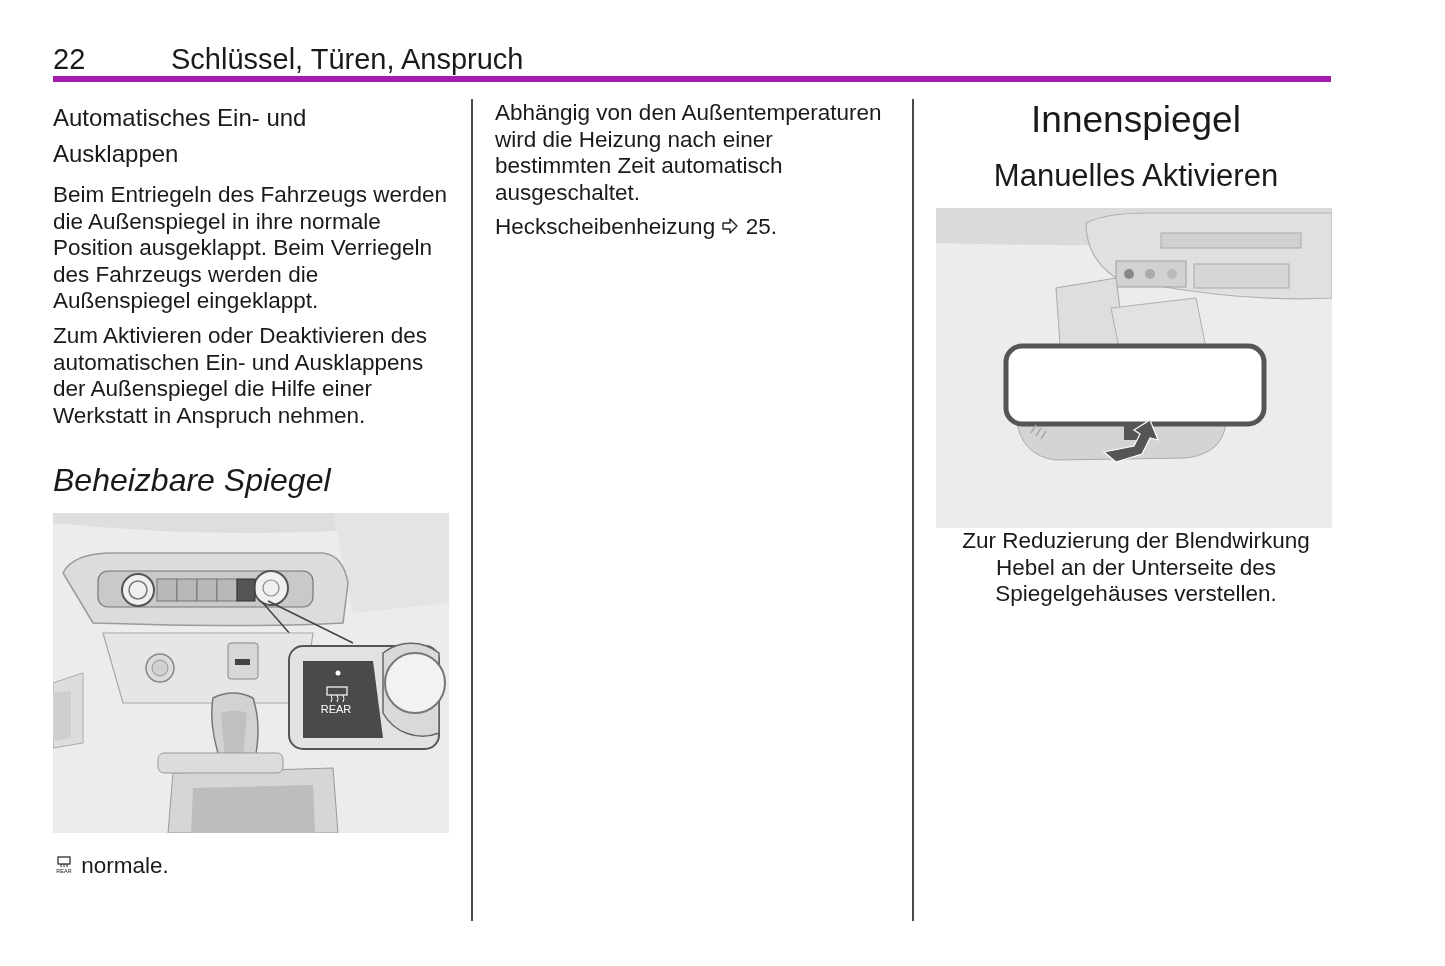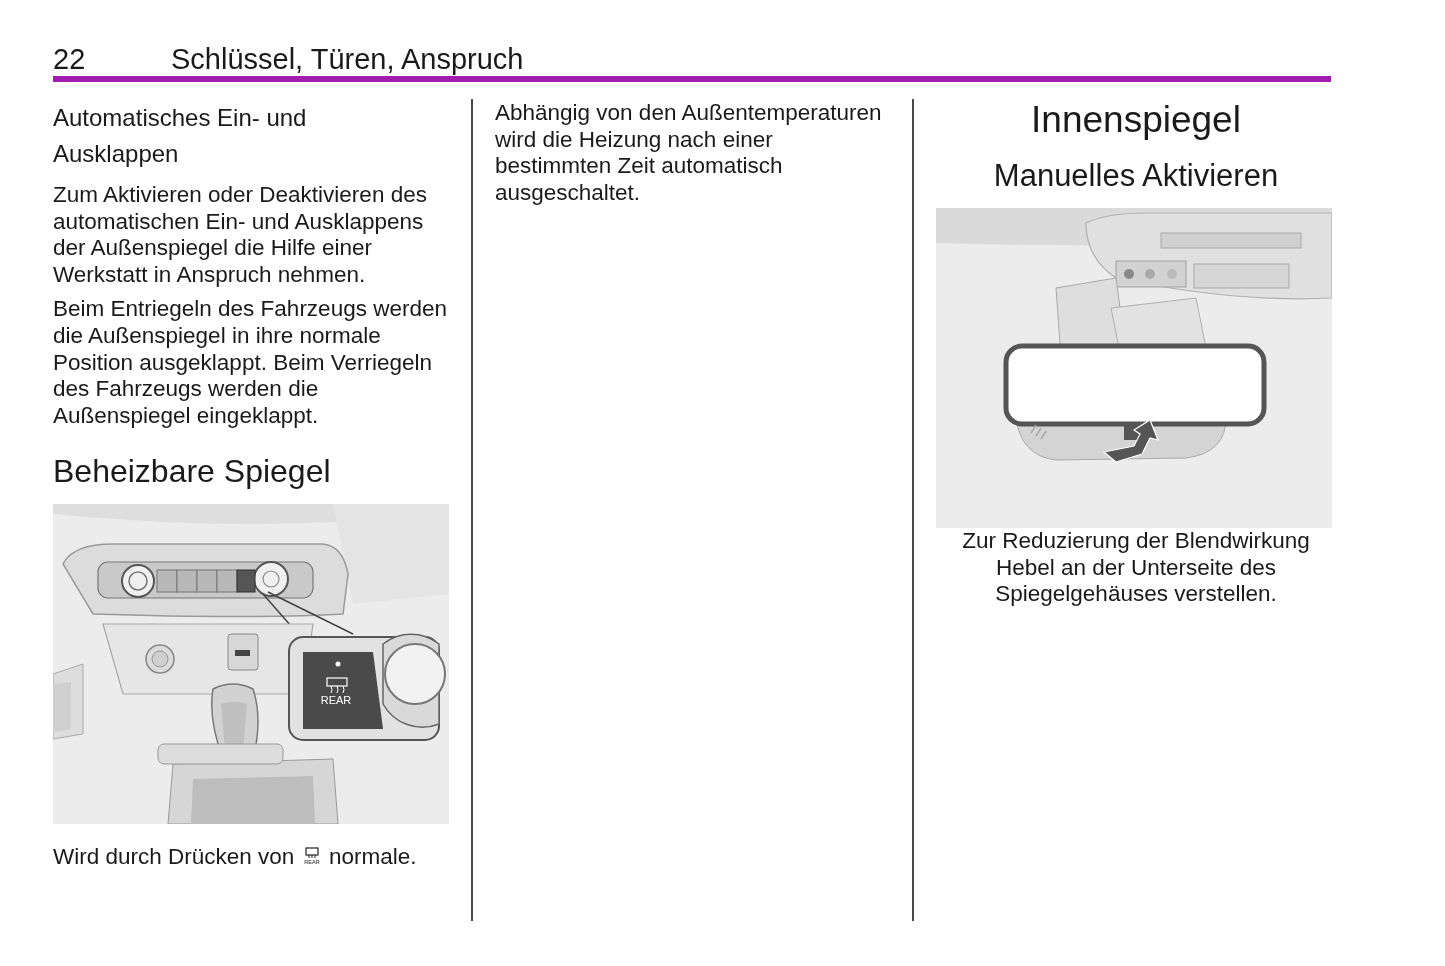--- a/index.html
+++ b/index.html
@@ -112,24 +112,24 @@
 <div class="header">
   <span class="page-number">22</span>
   <span class="chapter-title">Schlüssel, Türen, Anspruch</span>
 </div>
 
 <div class="divider div1"></div>
 <div class="divider div2"></div>
 
 <div class="col col1">
   <h3 class="h3" style="width:300px;">Automatisches Ein- und Ausklappen</h3>
+  <p class="body">Beim Entriegeln des Fahrzeugs werden die Außenspiegel in ihre normale Position ausgeklappt. Beim Verriegeln des Fahrzeugs werden die Außenspiegel eingeklappt.</p>
   <p class="body">Zum Aktivieren oder Deaktivieren des automatischen Ein- und Ausklappens der Außenspiegel die Hilfe einer Werkstatt in Anspruch nehmen.</p>
-  <p class="body">Beim Entriegeln des Fahrzeugs werden die Außenspiegel in ihre normale Position ausgeklappt. Beim Verriegeln des Fahrzeugs werden die Außenspiegel eingeklappt.</p>
-
-  <h2 class="h2" style="margin-top:23px; margin-bottom:14px;">Beheizbare Spiegel</h2>
+
+  <h2 class="h2" style="margin-top:32px; margin-bottom:14px;font-style:italic;">Beheizbare Spiegel</h2>
 
   <div class="figure">
     <svg class="fig-svg" viewBox="0 0 396 320">
       <rect x="0" y="0" width="396" height="320" fill="#ececec"></rect>
       <path d="M0 0 L396 0 L396 10 Q200 30 0 10 Z" fill="#dedede"></path>
       <path d="M280 0 L396 0 L396 90 L300 100 Z" fill="#e4e4e4"></path>
 
       <path d="M10 60 Q20 40 60 40 L270 40 Q290 42 295 70 L290 110 Q200 115 40 110 Z" fill="#dcdcdc" stroke="#9a9a9a" stroke-width="1.5"></path>
       <rect x="45" y="58" width="215" height="36" rx="10" fill="#c9c9c9" stroke="#777" stroke-width="1.2"></rect>
 
@@ -168,34 +168,42 @@
       <circle cx="285" cy="160" r="2.5" fill="#ffffff"></circle>
       <rect x="274" y="174" width="20" height="8" fill="none" stroke="#fff" stroke-width="1.2"></rect>
       <path d="M278 182 q2 4 0 7 M284 182 q2 4 0 7 M290 182 q2 4 0 7" stroke="#fff" stroke-width="1" fill="none"></path>
       <text x="283" y="200" fill="#ffffff" font-size="11" text-anchor="middle" font-family="Liberation Sans, sans-serif">REAR</text>
       <path d="M330 140 A45 45 0 0 1 386 140 L386 220 A45 45 0 0 1 330 200 Z" fill="#d9d9d9" stroke="#666" stroke-width="1.5"></path>
       <circle cx="362" cy="170" r="30" fill="#f2f2f2" stroke="#777" stroke-width="2"></circle>
     </svg>
   </div>
 
   <p class="body" style="margin-top:20px;">
-    <span>Wird durch Drücken von</span>
     <span class="inline-icon">
       <svg viewBox="0 0 18 18" width="18" height="18">
         <rect x="3" y="1" width="12" height="7" fill="none" stroke="#222" stroke-width="1.2"></rect>
         <path d="M6 8 v3 M9 8 v3 M12 8 v3" stroke="#222" stroke-width="1"></path>
         <text x="9" y="17" font-size="5.5" text-anchor="middle" fill="#222" font-family="Liberation Sans, sans-serif">REAR</text>
       </svg>
     </span>
     <span>normale.</span>
   </p>
 </div>
 
 <div class="col col2">
   <p class="body" style="width:390px;">Abhängig von den Außentemperaturen wird die Heizung nach einer bestimmten Zeit automatisch ausgeschaltet.</p>
+  <p class="body">
+    <span>Heckscheibenheizung</span>
+    <span class="ref-arrow">
+      <svg viewBox="0 0 18 18" width="18" height="18">
+        <path d="M2 6 L9 6 L9 2 L16 9 L9 16 L9 12 L2 12 Z" fill="none" stroke="#222" stroke-width="1.4" stroke-linejoin="round"></path>
+      </svg>
+    </span>
+    <span>25.</span>
+  </p>
 </div>
 
 <div class="col col3" style="top:98px;">
   <h1 class="h1">Innenspiegel</h1>
   <h2 class="h2b" style="margin-top:16px; margin-bottom:14px;">Manuelles Aktivieren</h2>
 
   <div class="figure">
     <svg class="fig-svg" viewBox="0 0 396 320">
       <rect x="0" y="0" width="396" height="320" fill="#ececec"></rect>
       <path d="M0 0 L396 0 L396 35 Q200 40 0 35 Z" fill="#dadada"></path>

